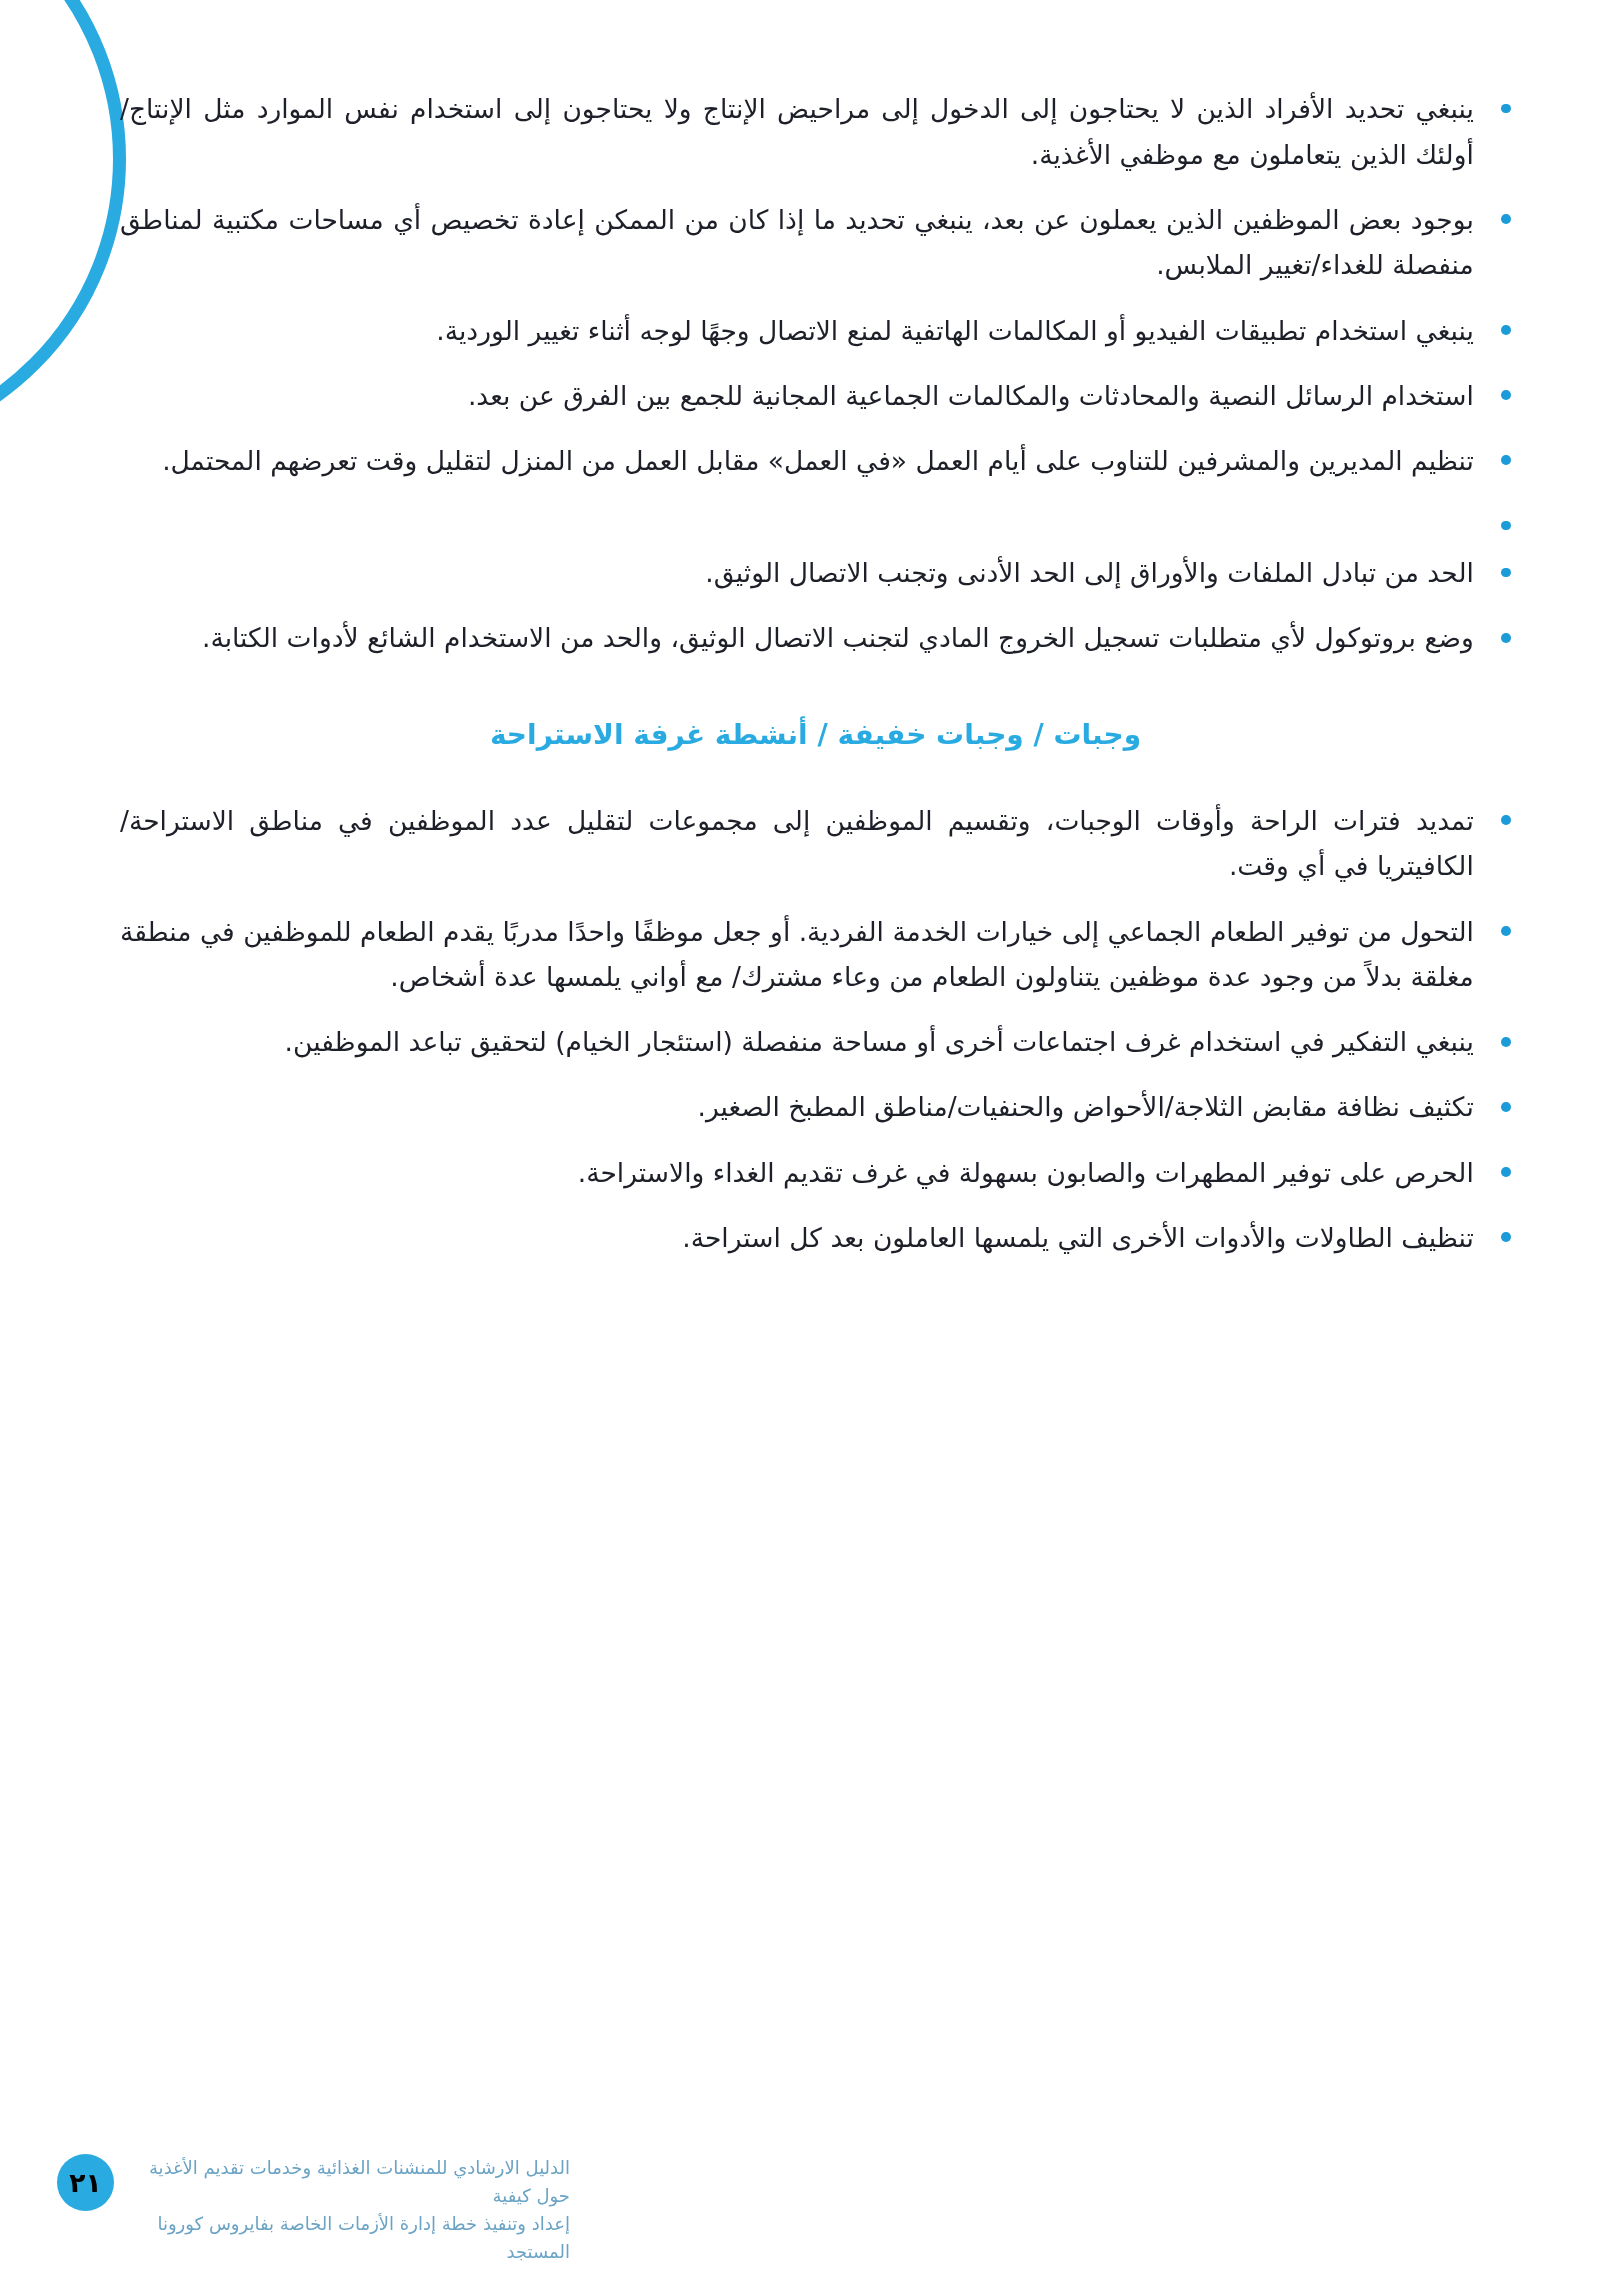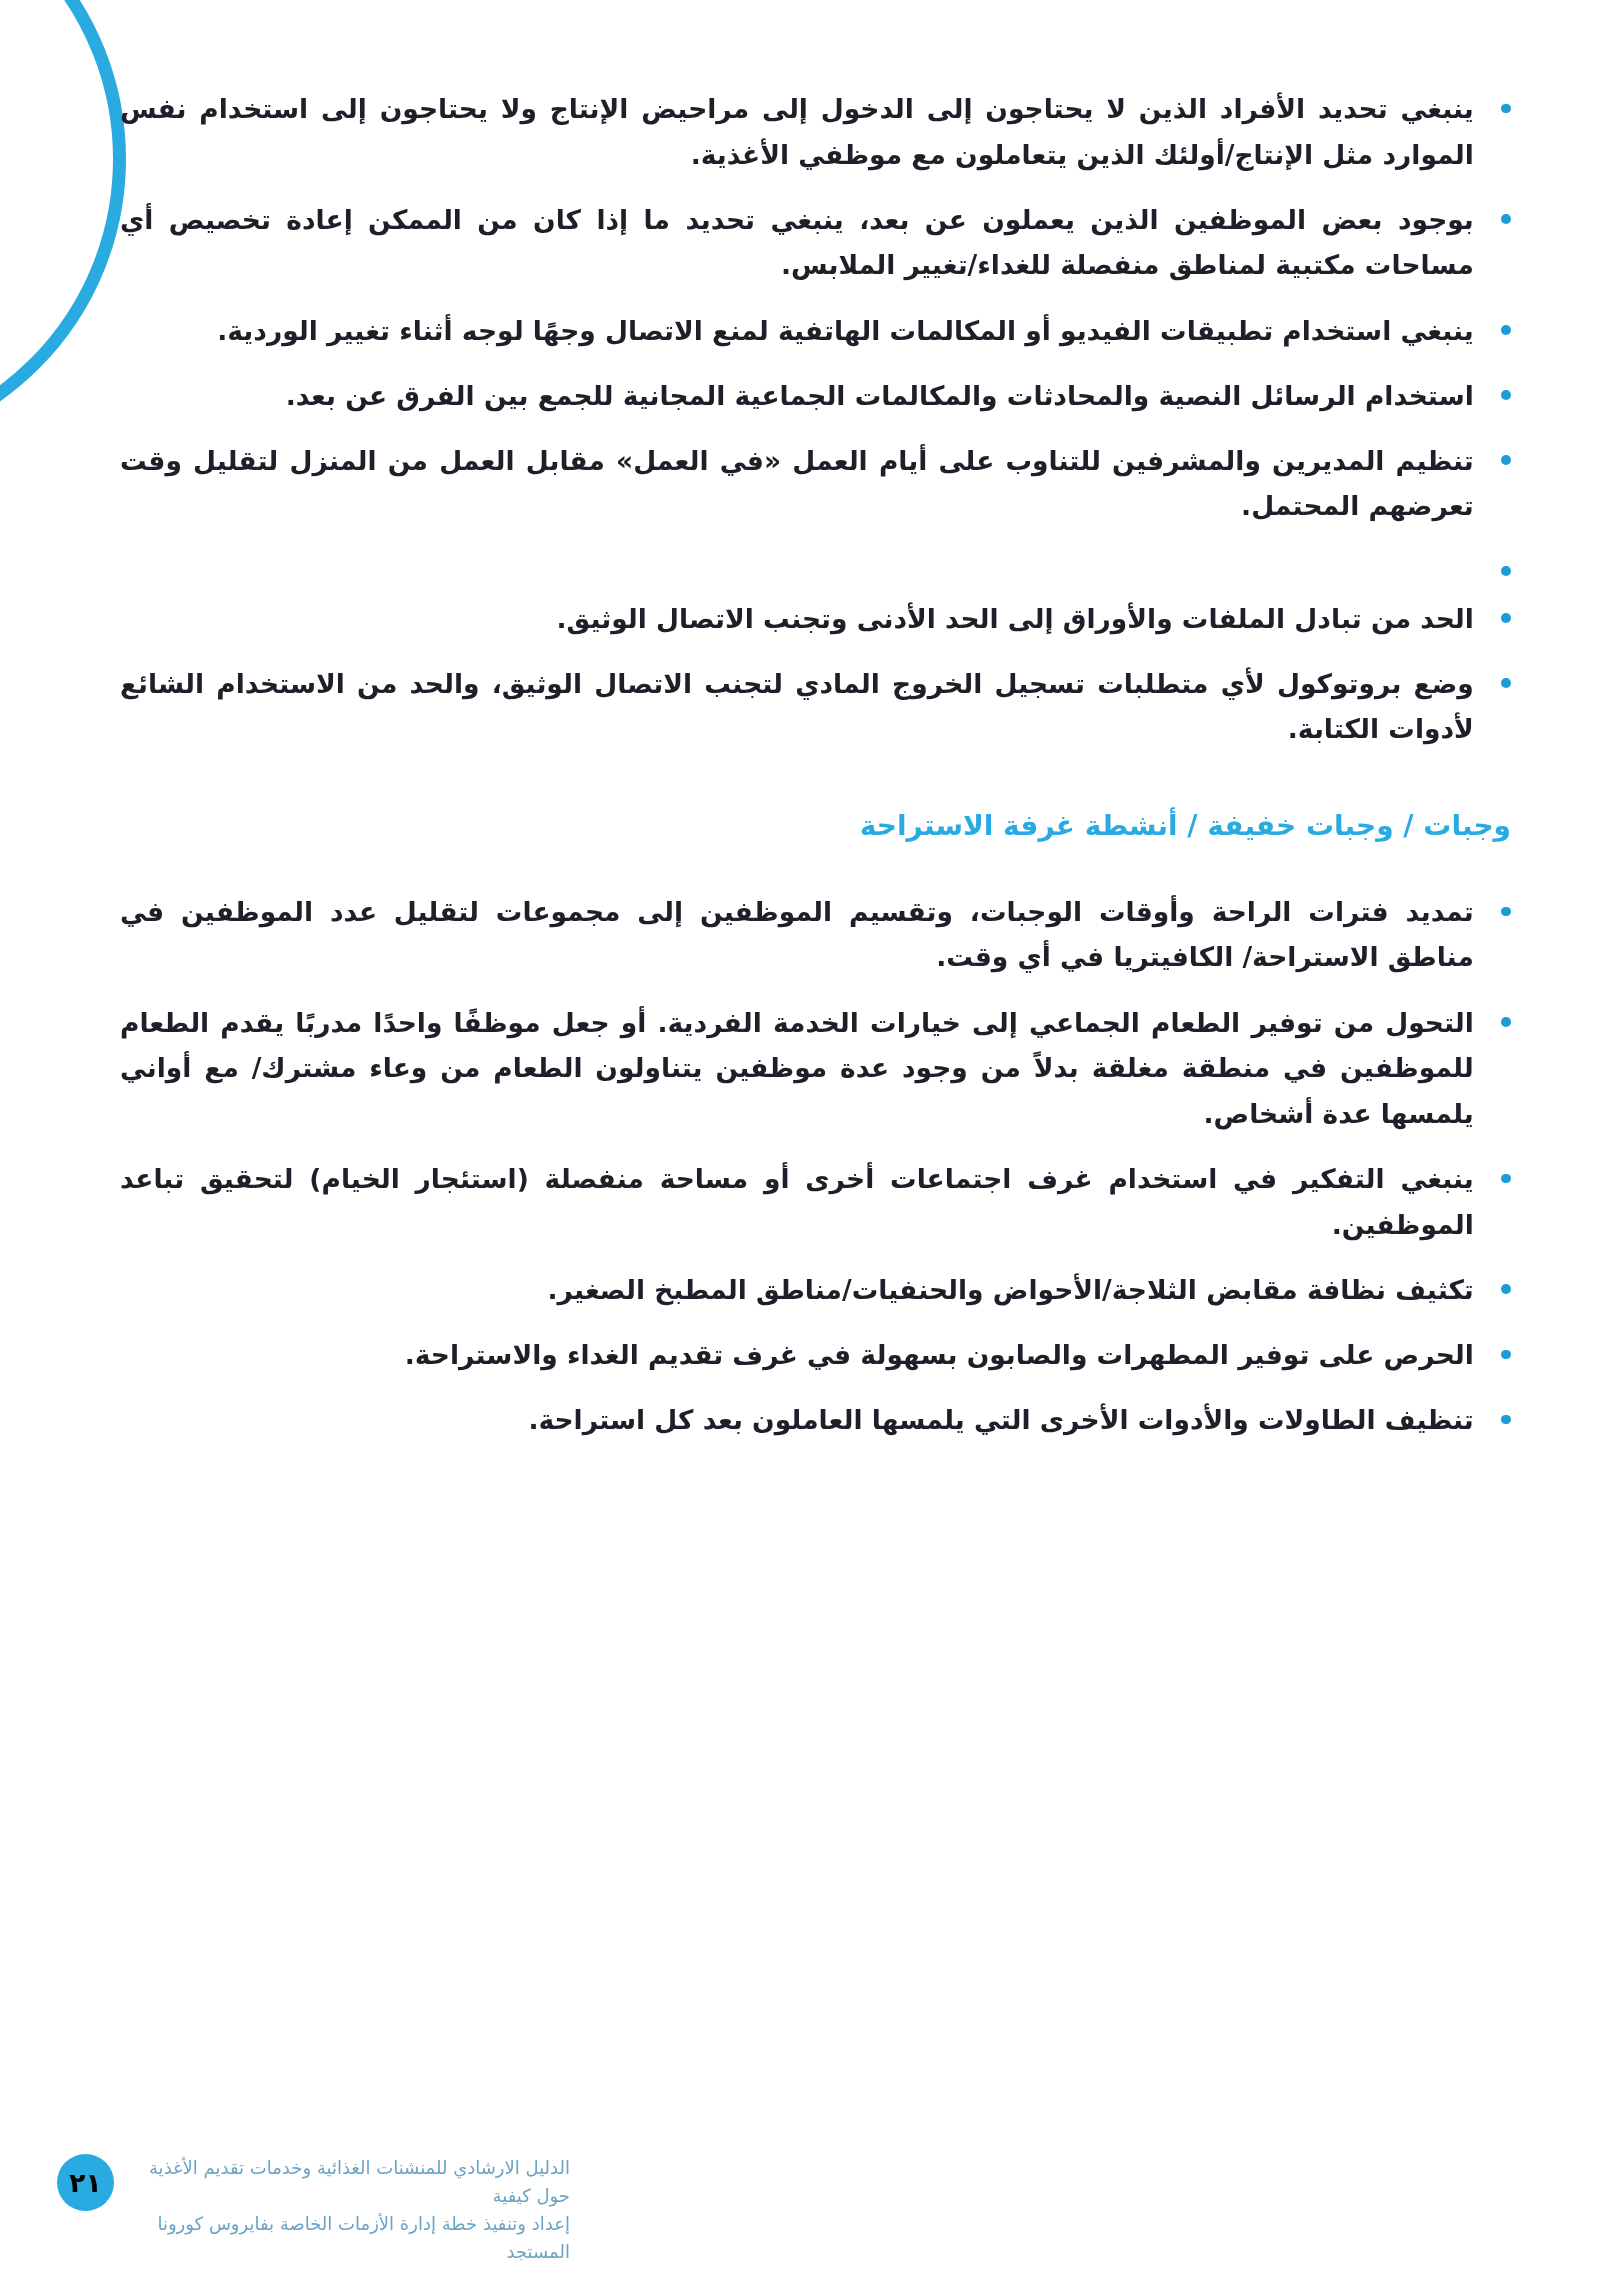--- a/index.html
+++ b/index.html
@@ -33,21 +33,20 @@
     position: absolute;
     top: 86px;
     right: 110px;
     left: 120px;
   }
 
   ul.bullets {
     list-style: none;
     margin: 0;
     padding: 0;
-    font-weight: bold;
   }
   ul.bullets li {
     display: flex;
     align-items: flex-start;
     gap: 27.4px;
     margin-bottom: 19.6px;
   }
   .dot {
     flex: 0 0 auto;
     width: 9.8px;
@@ -60,21 +59,21 @@
     font-size: 26.5px;
     line-height: 1.72;
     color: #1e2029;
     text-align: justify;
   }
 
   .section-heading {
     color: #29ABE2;
     font-size: 28px;
     font-weight: bold;
-    text-align: right;
+    text-align: center;
     margin: 57px 0 47px 0;
   }
 
   
   .page-badge {
     position: absolute;
     left: 57px;
     top: 2154px;
     width: 57px;
     height: 57px;

